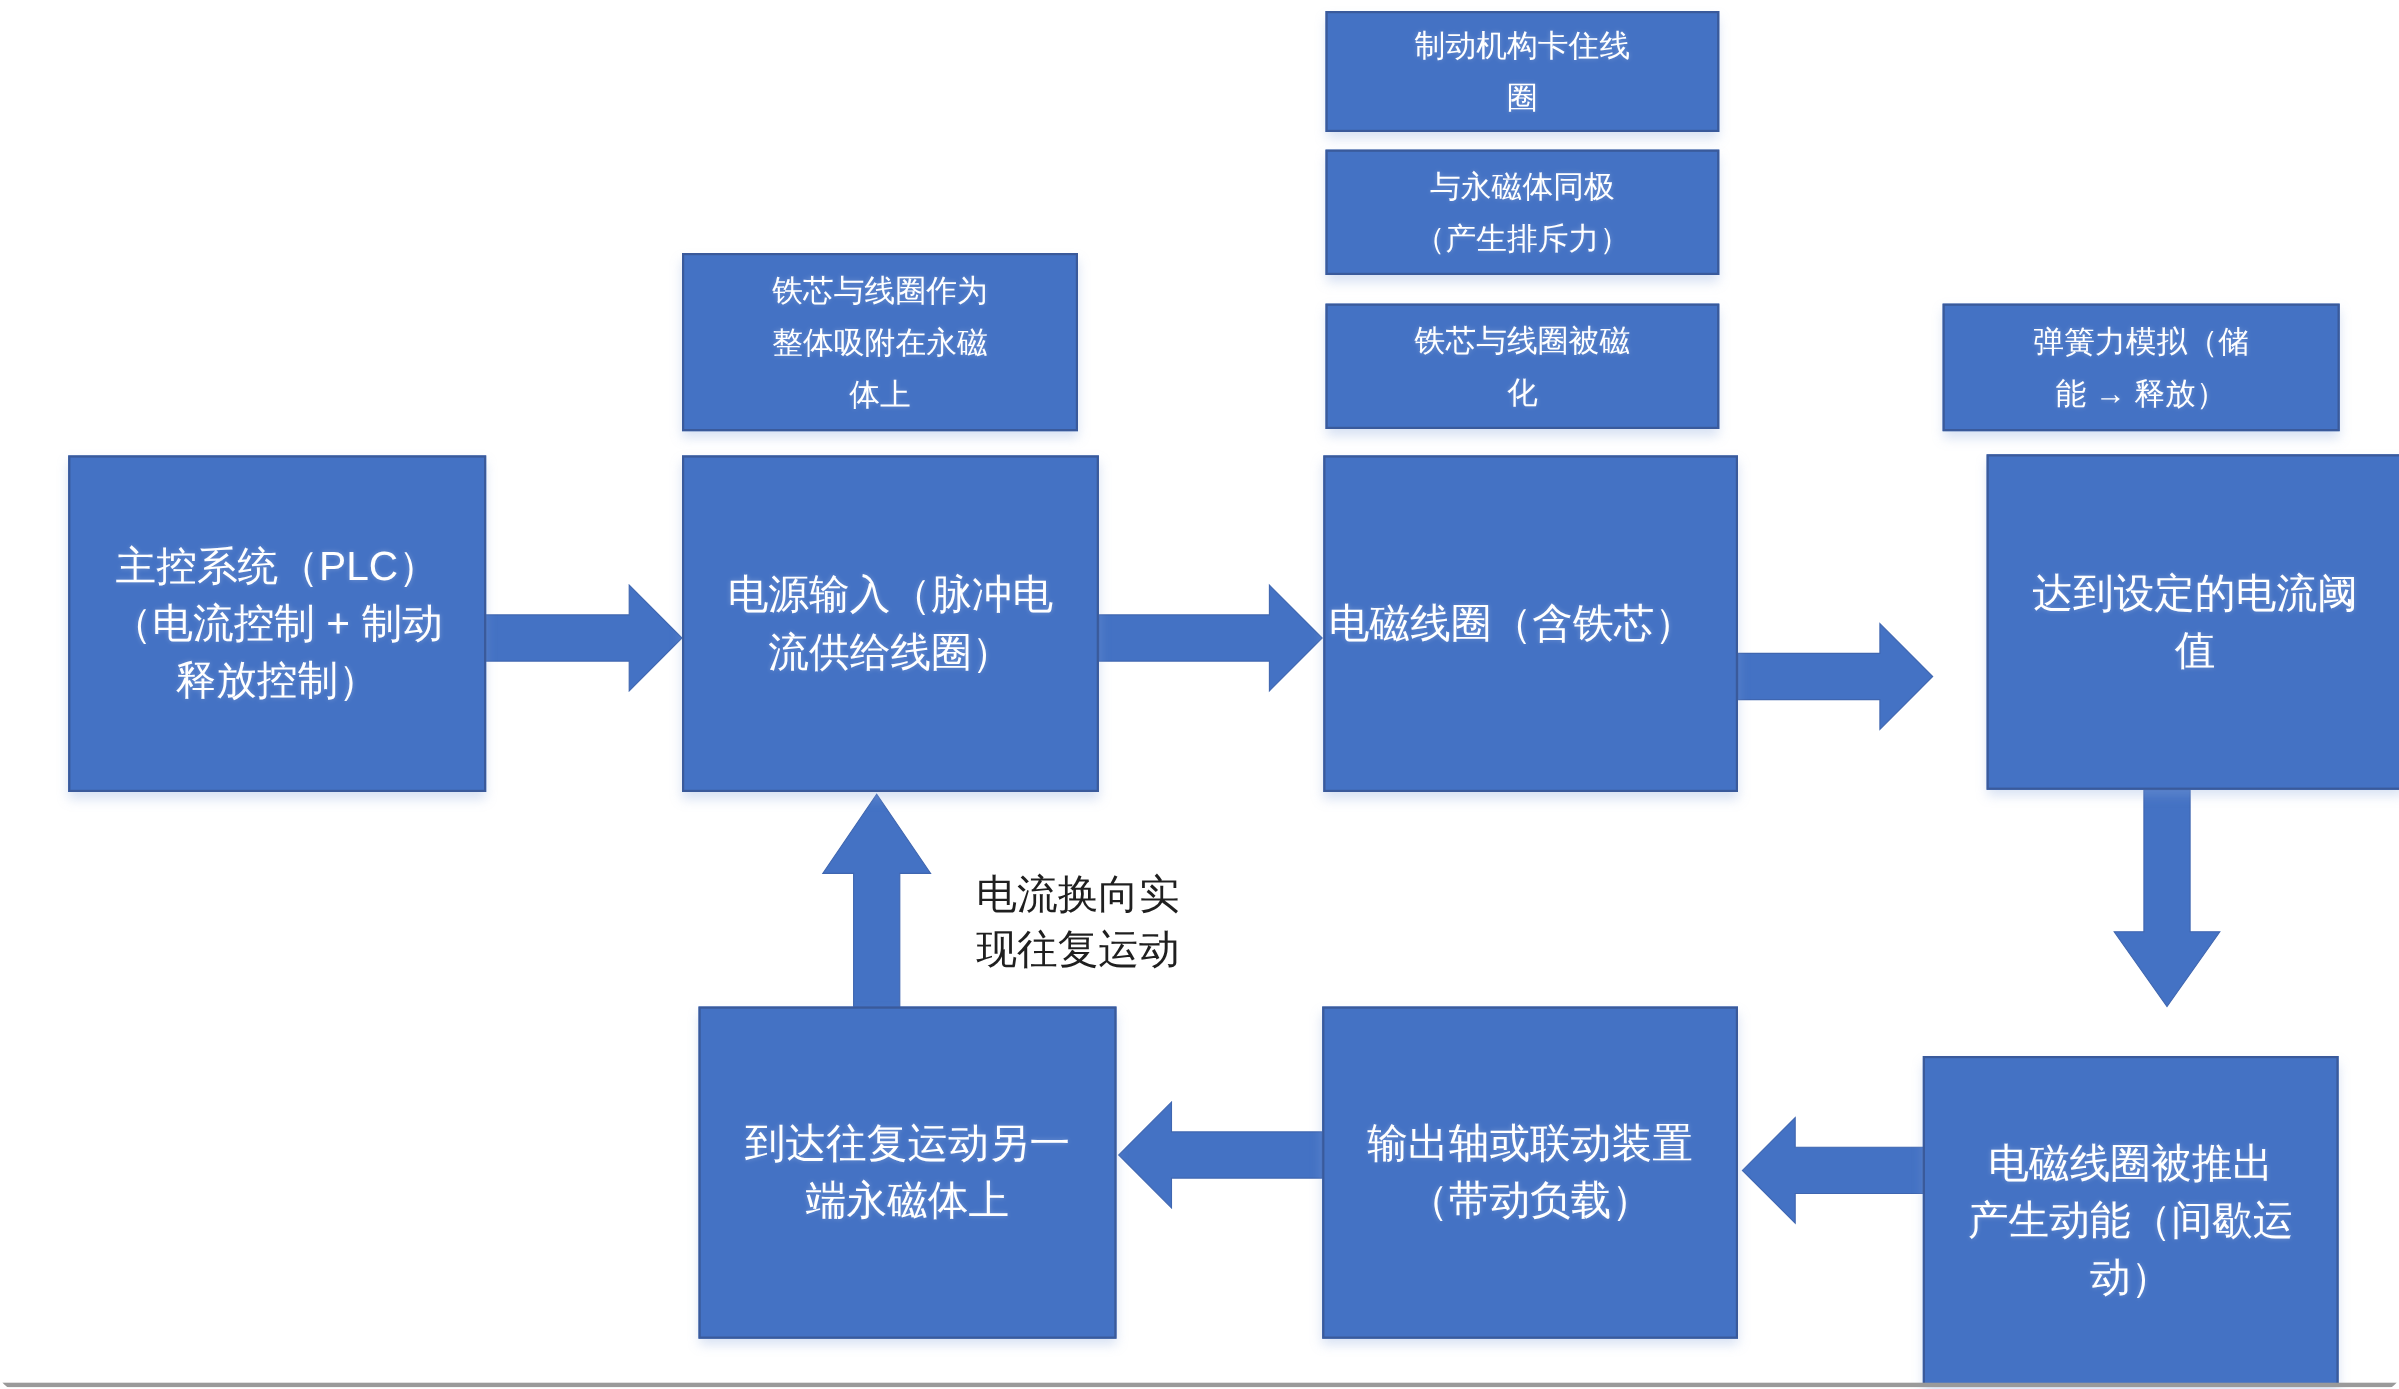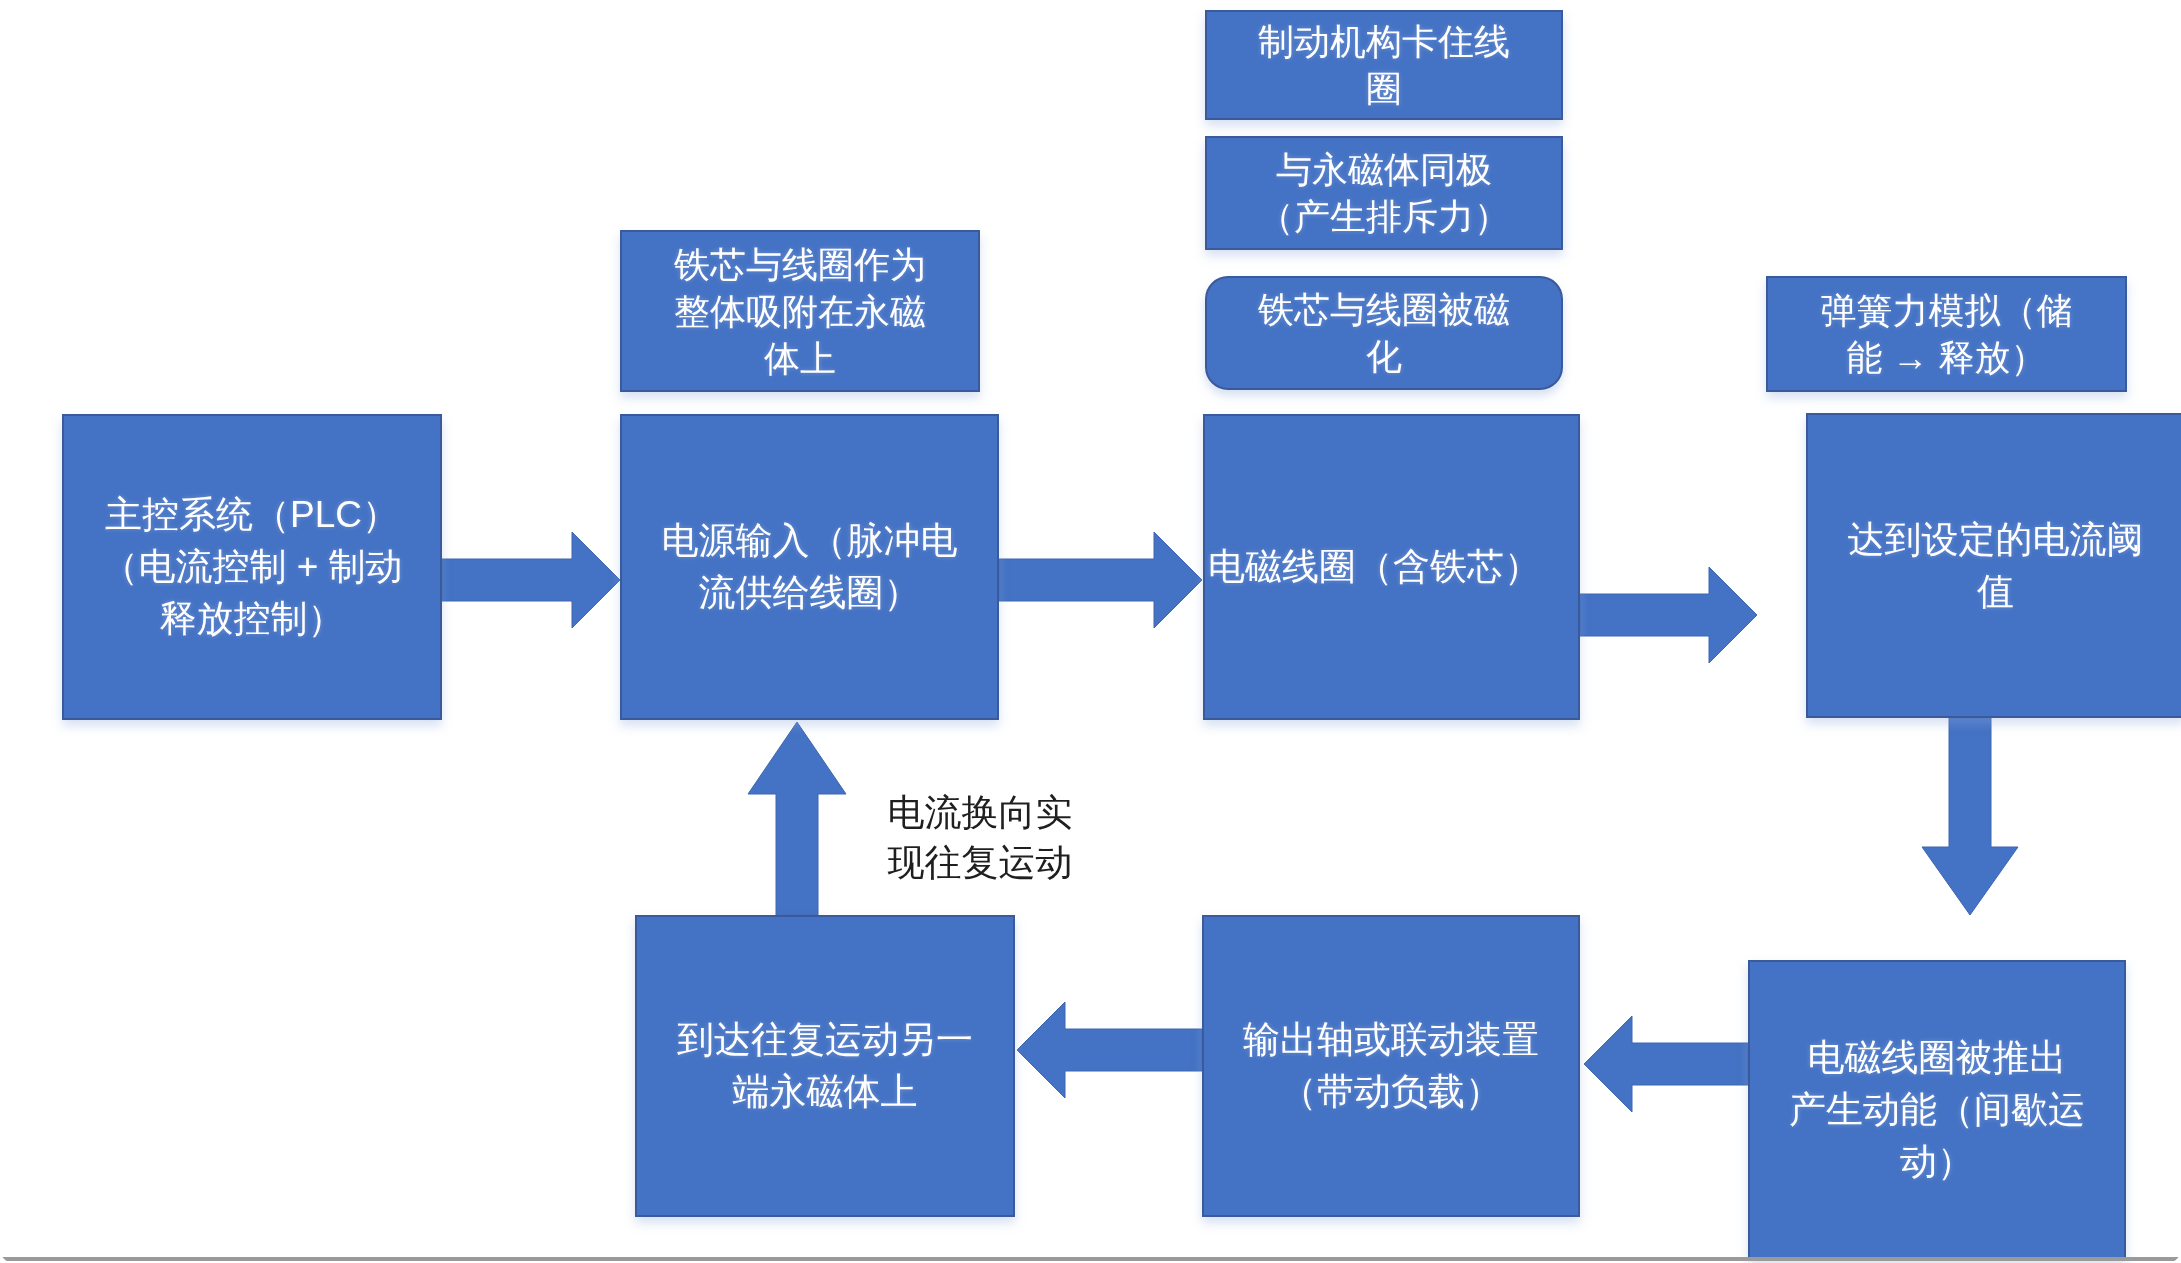--- a/index.html
+++ b/index.html
@@ -31,24 +31,24 @@
     display: flex;
     align-items: center;
     justify-content: center;
     text-align: center;
     white-space: pre-line;
     font-size: 37px;
     line-height: 52px;
     box-shadow: 0 6px 10px rgba(140,170,220,0.35);
     text-shadow: 0 0 5px rgba(255,255,255,0.28);
   }
-  .note { font-size: 36px; line-height: 47px; }
+  .note { font-size: 28px; line-height: 47px; }
   #b-brake      { left:1205px; top:10px;  width:358px; height:110px; }
   #b-samepole   { left:1205px; top:136px; width:358px; height:114px; }
-  #b-magnetized { left:1205px; top:276px; width:358px; height:114px;border-radius:23px; }
+  #b-magnetized { left:1205px; top:276px; width:358px; height:114px; }
   #b-attach     { left:620px;  top:230px; width:360px; height:162px; }
   #b-spring     { left:1766px; top:276px; width:361px; height:116px; }
   #b-plc        { left:62px;   top:414px; width:380px; height:306px; }
   #b-power      { left:620px;  top:414px; width:379px; height:306px; }
   #b-coil       { left:1203px; top:414px; width:377px; height:306px; justify-content:flex-start; text-align:right; padding-left:3px; }
   #b-threshold  { left:1758px; top:413px; width:379px; height:305px;margin-left:48px; }
   #b-reach      { left:635px;  top:915px; width:380px; height:302px; }
   #b-output     { left:1202px; top:915px; width:378px; height:302px; }
   #b-pushed     { left:1748px; top:960px; width:378px; height:300px; }
   #annotation {

